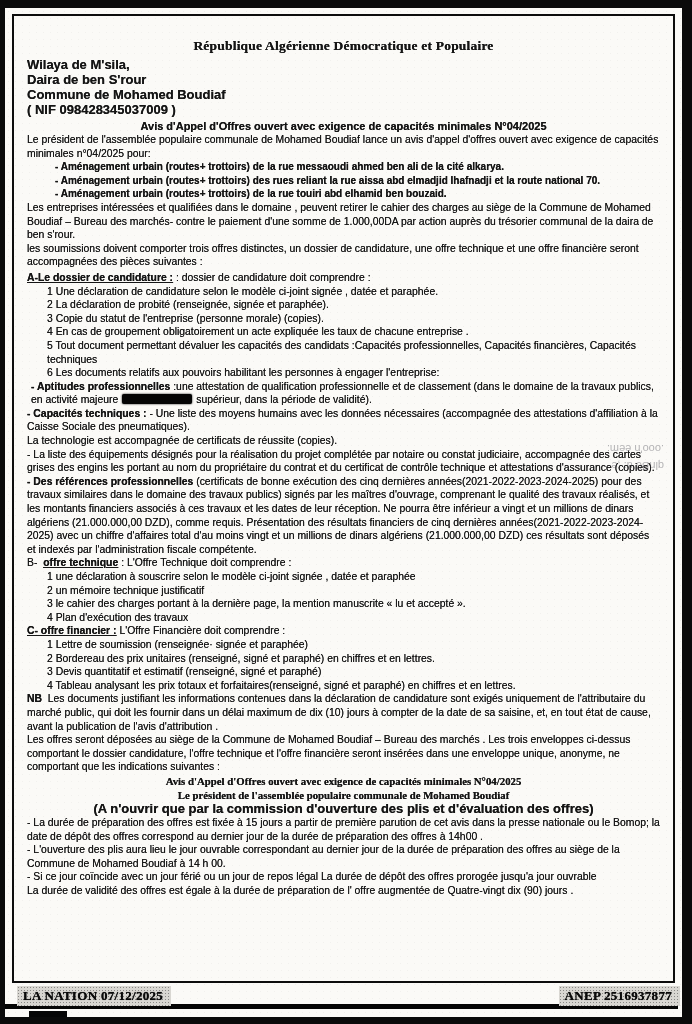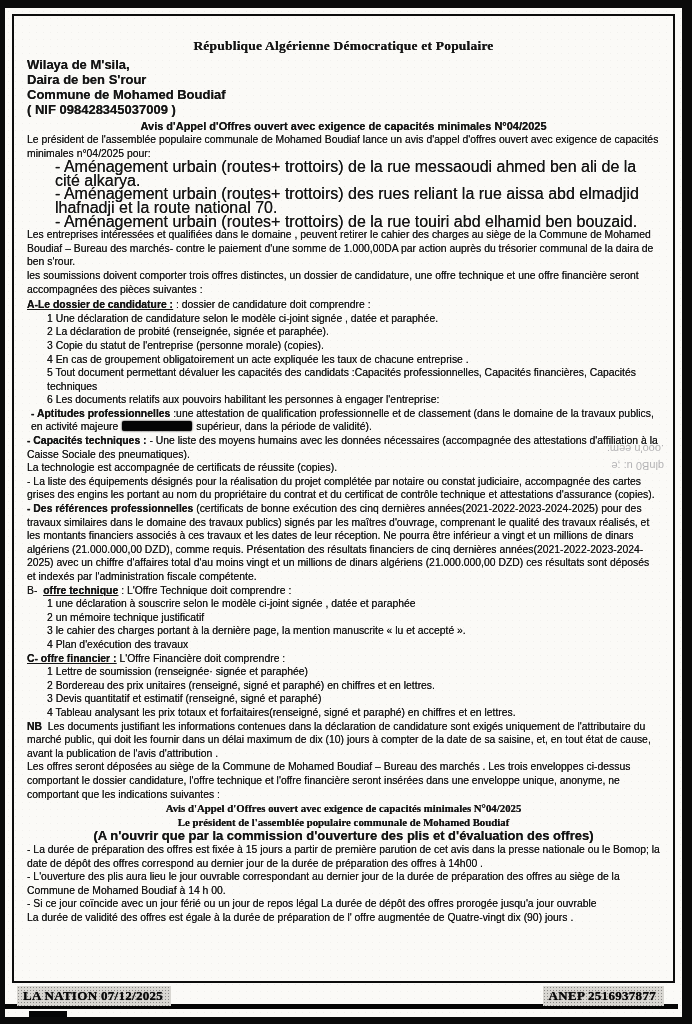--- a/index.html
+++ b/index.html
@@ -21,21 +21,21 @@
     text-align:center;font-family:"Liberation Serif", serif;font-weight:bold;
     font-size:13.5px;margin-top:2px;letter-spacing:.2px;
     text-shadow:0 0 .5px #222;
   }
   .agency{font-weight:bold;font-size:13px;line-height:15px;margin-top:3px;text-shadow:0 0 .5px #333;}
   .notice-title{
     text-align:center;font-weight:bold;font-size:11px;margin:3px 0 1px 0;
     text-shadow:0 0 .6px #222;
   }
   p,.line{font-size:10.4px;line-height:13.6px;margin:0;text-shadow:0 0 .45px #3a3a3a;}
-  .proj{font-weight:normal;margin-left:28px;font-size:16px;line-height:13.6px;text-shadow:0 0 .6px #222;}
+  .proj{font-weight:bold;margin-left:28px;font-size:10px;line-height:13.6px;text-shadow:0 0 .6px #222;}
   .sec-head{font-weight:bold;text-decoration:underline;text-shadow:0 0 .6px #111;}
   .nitem{margin-left:20px;}
   .hang{margin-left:4px;}
   .blead{font-weight:bold;text-shadow:0 0 .6px #111;}
   .smudge{display:inline-block;width:70px;height:10px;background:#050505;border-radius:2px;vertical-align:-1px;margin:0 4px;box-shadow:0 0 2px #000;}
   .env{text-align:center;font-weight:bold;}
   .env-serif{font-family:"Liberation Serif", serif;font-size:10.8px;line-height:14px;text-shadow:0 0 .5px #222;}
   .env-sans{font-size:13px;line-height:14px;text-shadow:0 0 .6px #222;}
   .ghost{
     position:absolute;right:18px;top:432px;width:150px;color:rgba(60,60,70,0.38);
@@ -46,21 +46,21 @@
   .footer-rule{position:absolute;left:0;right:4px;bottom:8px;height:5px;background:#050505;}
   .badge{
     position:absolute;bottom:11px;font-weight:bold;font-size:13px;
     font-family:"Liberation Serif", serif;letter-spacing:.3px;
     padding:2px 8px 2px 6px;color:#0a0a0a;text-shadow:0 0 .7px #111;
     background-color:#d9d7d2;
     background-image:radial-gradient(rgba(40,40,40,0.45) 0.5px, transparent 0.7px);
     background-size:3px 3px;
   }
   .badge.left{left:12px;}
-  .badge.right{right:18px;text-align:right;}
+  .badge.right{right:2px;text-align:right;}
   .corner-mark{position:absolute;left:24px;bottom:0px;width:38px;height:6px;background:#060606;}
   .mt2{margin-top:2px;}
 </style>
 </head>
 <body>
 
 <div class="sheet">
   <div class="frame">
 
     <div class="doc-title">République Algérienne Démocratique et Populaire</div>

